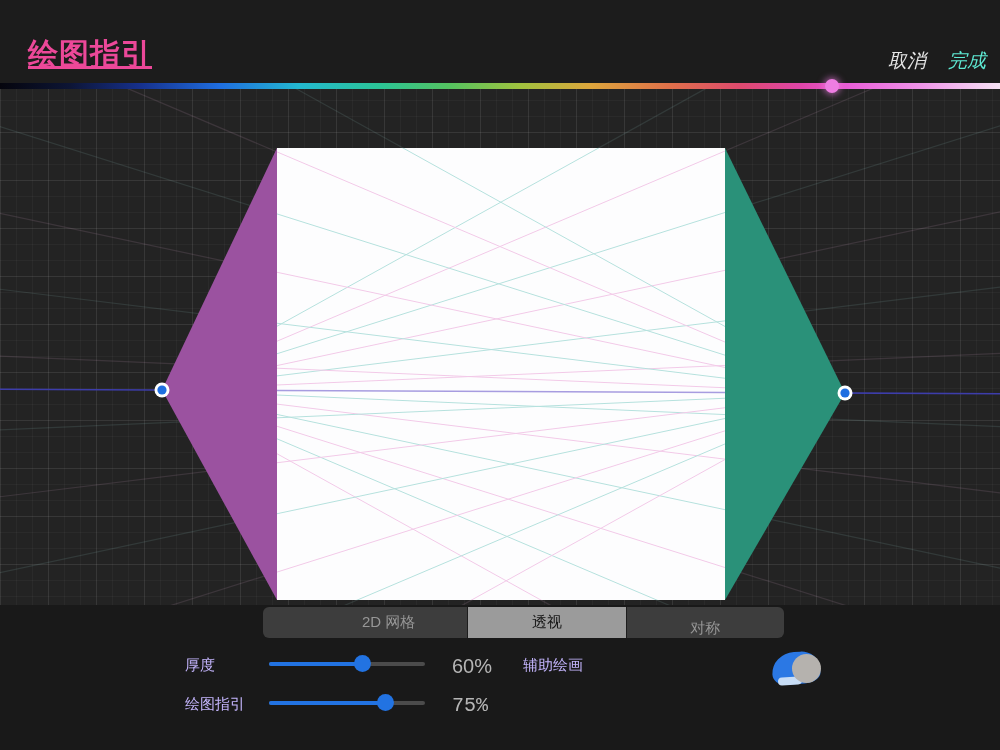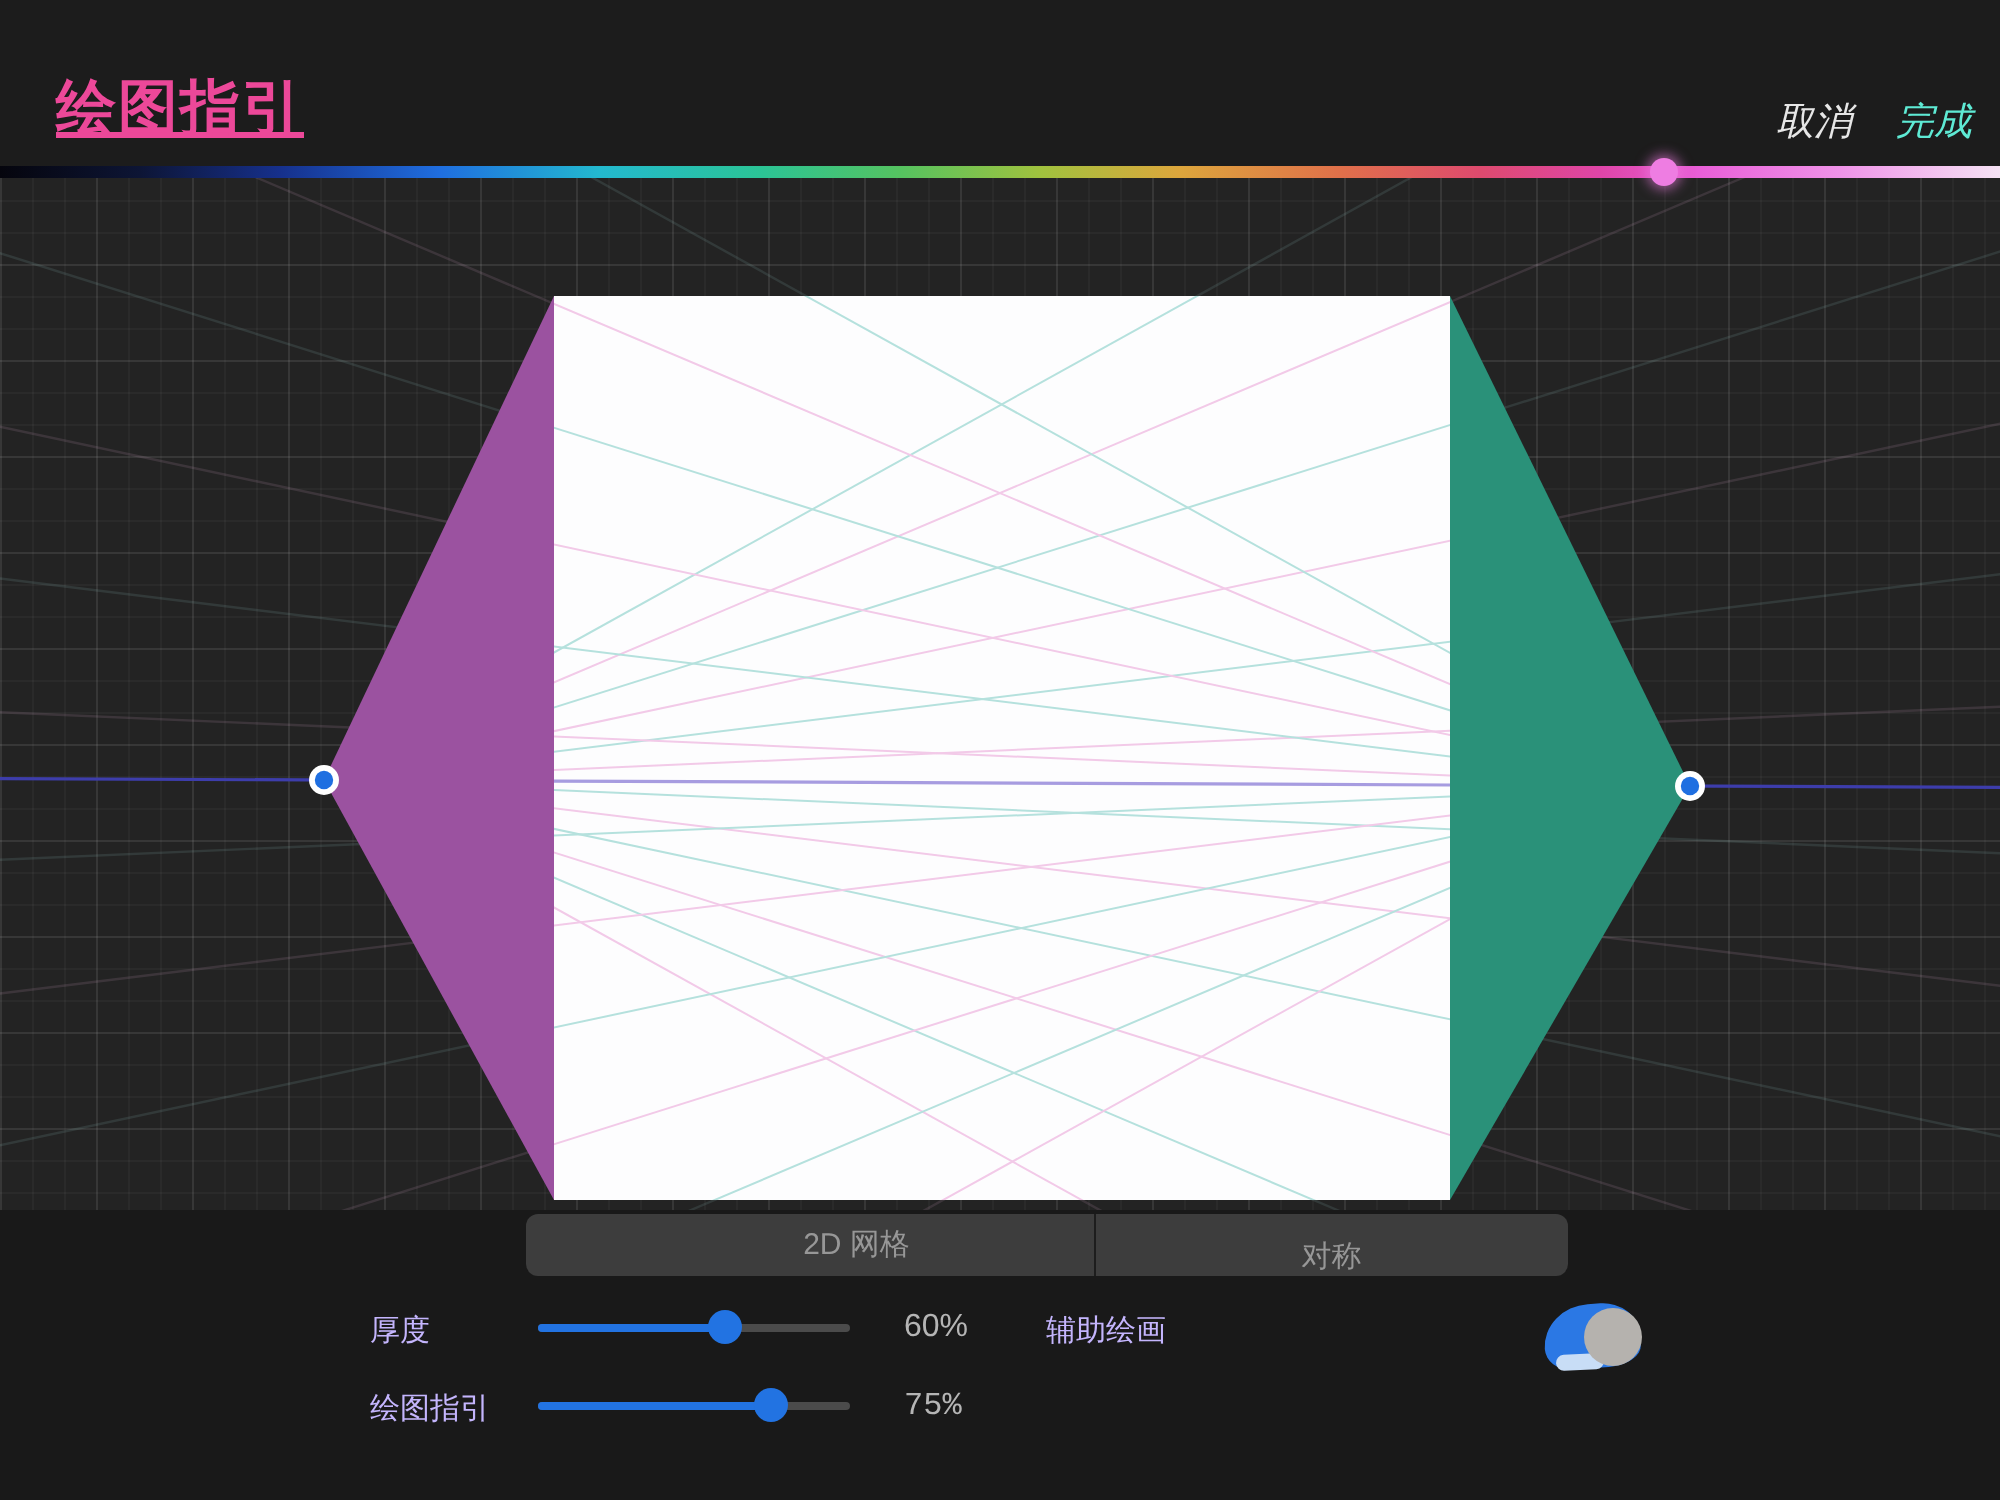--- a/index.html
+++ b/index.html
@@ -62,21 +62,21 @@
     display:flex;border-radius:6px;overflow:hidden;background:#3d3d3d;padding-left:47px;
   }
   .seg-tab{
     flex:1;display:flex;align-items:center;justify-content:center;
     font-size:15px;color:#979797;cursor:pointer;
     border-right:1px solid #1d1d1d;
   }
   .seg-tab:last-child{border-right:none;margin-top:12px;}
   .seg-tab.selected{background:#9b9b9b;color:#161616;}
   .ctl-label{position:absolute;font-size:15px;color:#c4b5fd;}
-  .ctl-value{position:absolute;font-size:16px;color:#b5b5b5;}
+  .ctl-value{position:absolute;font-size:20px;color:#b5b5b5;}
   .slider{position:absolute;width:156px;height:17px;cursor:pointer;}
   .slider .track{
     position:absolute;left:0;top:7px;width:100%;height:4px;
     border-radius:2px;background:#4b4b4b;
   }
   .slider .fill{
     position:absolute;left:0;top:7px;height:4px;border-radius:2px;
     background:#2273e2;
   }
   .slider .thumb{
@@ -194,20 +194,21 @@
     </div>
   </div>
 
   <div id="hue-strip">
     <div id="hue-handle" style="left: calc(83.2% - 7px);"></div>
   </div>
 
   <div id="bottom-panel">
     <div id="segmented">
       <div class="seg-tab">2D 网格</div>
+      <div class="seg-tab selected">透视</div>
       <div class="seg-tab">对称</div>
     </div>
 
     <span class="ctl-label" style="left:185px;top:51px;">厚度</span>
     <div class="slider" style="left:269px;top:50px;">
       <div class="track"></div>
       <div class="fill" style="width: 60%;"></div>
       <div class="thumb" style="left: 60%;"></div>
     </div>
     <span class="ctl-value" style="left:452px;top:50px;">60%</span>

